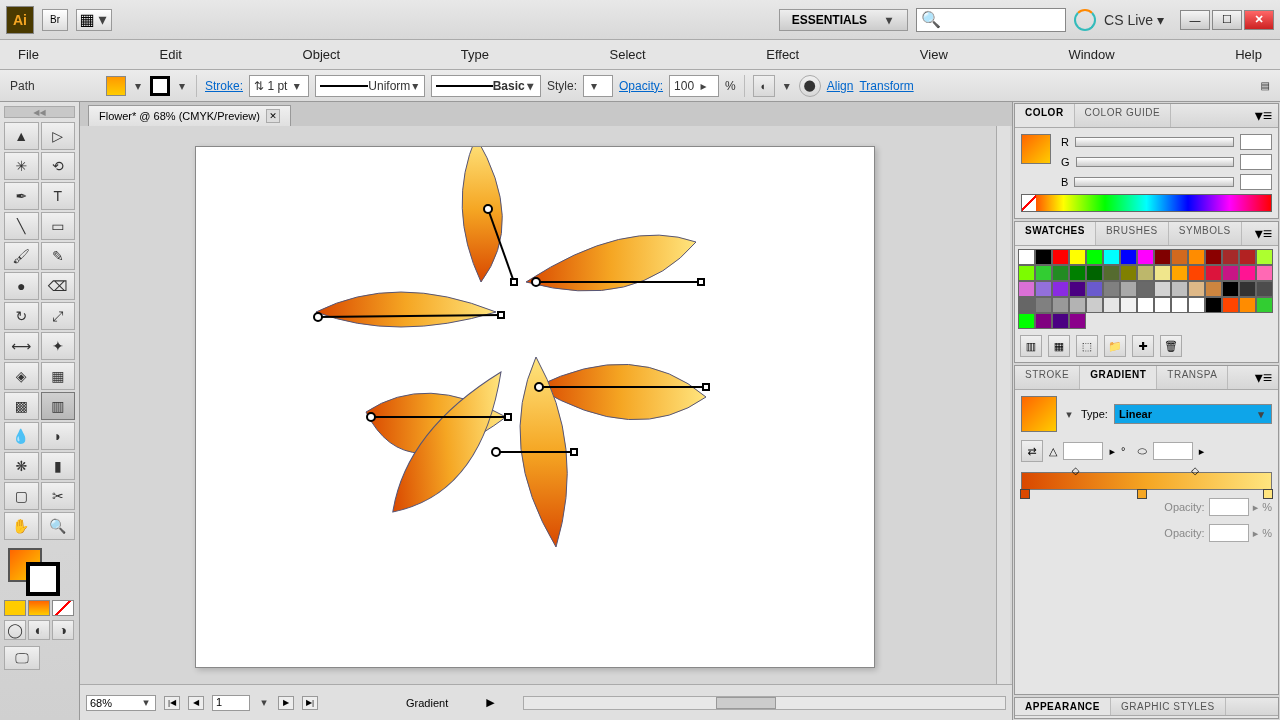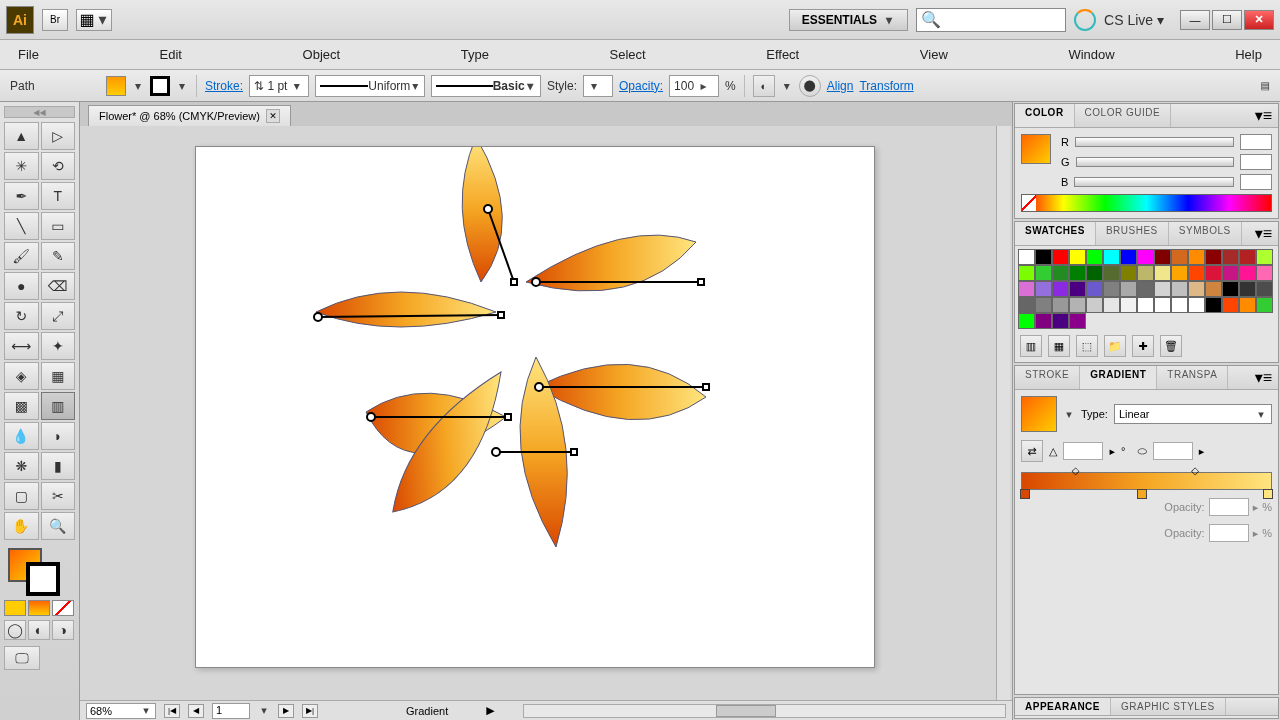--- a/index.html
+++ b/index.html
@@ -3,21 +3,21 @@
 <meta charset="utf-8">
 <style>
 * { box-sizing: border-box; margin: 0; padding: 0; font-family: "Segoe UI", Tahoma, sans-serif; }
 body { width: 1280px; height: 720px; background: #d6d6d6; overflow: hidden; position: relative; }
 
 .titlebar { height: 40px; background: linear-gradient(#e8e8e8,#d8d8d8); display: flex; align-items: center; padding: 0 6px; gap: 8px; border-bottom: 1px solid #aaa; }
 .app-logo { width: 28px; height: 28px; background: #4a3a00; border: 1px solid #888; color: #f5a623; display:flex; align-items:center; justify-content:center; font-weight:bold; font-size:14px; }
 .br-btn { width: 26px; height: 22px; background: linear-gradient(#fff,#ddd); border:1px solid #999; font-size:10px; display:flex; align-items:center; justify-content:center; }
 .layout-btn { width: 36px; height: 22px; background: linear-gradient(#fff,#ddd); border:1px solid #999; display:flex; align-items:center; justify-content:center; gap:2px; }
 .flex-spacer { flex: 1; }
-.workspace-dd { background: linear-gradient(#eee,#ccc); border:1px solid #999; padding:3px 12px; font-size:12px; font-weight:bold; display:flex; align-items:center; gap:6px; }
+.workspace-dd { background: linear-gradient(#eee,#ccc); border:1px solid #999; padding:3px 12px; font-size:12px; font-weight:bold; display:flex; align-items:center; gap:16px; }
 .search-box { width: 150px; height: 24px; background:#fff; border:1px solid #888; display:flex; align-items:center; padding:0 4px; }
 .spinner-icon { width:22px; height:22px; border:2px solid #3bb; border-radius:50%; border-top-color:#f80; }
 .cslive { font-size:14px; color:#333; }
 .win-controls { display:flex; gap:2px; margin-left:8px; }
 .win-btn { width:30px; height:20px; background:linear-gradient(#f5f5f5,#ccc); border:1px solid #888; display:flex; align-items:center; justify-content:center; font-size:11px; }
 .win-close { background: linear-gradient(#f66,#c22); color:#fff; font-weight:bold; }
 
 .menubar { height: 30px; background:#e5e5e5; border-bottom:1px solid #aaa; display:flex; align-items:center; padding:0 8px; gap:4px;justify-content:space-between; }
 .menubar span { padding:4px 10px; font-size:13px; color:#222; }
 
@@ -42,21 +42,21 @@
 .stroke-sq { position:absolute; width:34px; height:34px; background:#fff; border:4px solid #000; left:22px; top:16px; }
 .mode-row { display:flex; gap:2px; margin-top:2px; }
 .mode-chip { width:22px; height:16px; border:1px solid #888; }
 
 .doc-area { flex:1; background:#d6d6d6; position:relative; display:flex; flex-direction:column; }
 .doc-tab-bar { height:24px; background:#c8c8c8; display:flex; align-items:flex-end; padding-left:8px; }
 .doc-tab { background:linear-gradient(#f0f0f0,#e0e0e0); border:1px solid #999; border-bottom:none; padding:3px 10px; font-size:11px; display:flex; align-items:center; gap:6px; }
 .doc-tab-close { width:14px; height:14px; border:1px solid #aaa; background:#ddd; display:flex; align-items:center; justify-content:center; font-size:9px; }
 .canvas-wrap { flex:1; position:relative; overflow:hidden; }
 .artboard { position:absolute; left:115px; top:20px; width:680px; height:522px; background:#fff; border:1px solid #888; box-shadow:2px 2px 6px rgba(0,0,0,0.2); }
-.status-bar { height:20px; background:#e0e0e0; border-top:1px solid #aaa; display:flex; align-items:center; font-size:11px; padding:0 6px; gap:8px; }
+.status-bar { height:36px; background:#e0e0e0; border-top:1px solid #aaa; display:flex; align-items:center; font-size:11px; padding:0 6px; gap:8px; }
 .zoom-sel { width:70px; height:16px; background:#fff; border:1px solid #999; display:flex; align-items:center; padding:0 3px; }
 .nav-btn { width:16px; height:14px; background:#eee; border:1px solid #999; display:flex; align-items:center; justify-content:center; font-size:8px; }
 .page-input { width:38px; height:16px; background:#fff; border:1px solid #999; padding:0 3px; }
 
 .panel-dock { width: 268px; background:#d6d6d6; border-left:1px solid #999; display:flex; flex-direction:column; overflow:hidden; }
 .panel { border:1px solid #999; margin:1px; background:#e5e5e5; }
 .panel-tabs { display:flex; background:linear-gradient(#e8e8e8,#d6d6d6); border-bottom:1px solid #aaa; }
 .ptab { padding:3px 10px; font-size:10px; color:#555; border-right:1px solid #bbb; letter-spacing:0.5px; }
 .ptab.active { background:#e5e5e5; color:#000; font-weight:bold; }
 .panel-body { padding:6px; font-size:11px; }
@@ -65,21 +65,21 @@
 .color-val { width:32px; height:16px; background:#fff; border:1px solid #888; }
 .spectrum { height:18px; background: linear-gradient(90deg, red, yellow, lime, cyan, blue, magenta, red); border:1px solid #666; position:relative; }
 .spectrum::before { content:""; position:absolute; left:0; top:0; width:14px; height:100%; background:#fff; }
 .spectrum::before { background: linear-gradient(135deg, #fff 45%, red 45%, red 55%, #fff 55%); }
 
 .swatch-grid { display:flex; flex-wrap:wrap; gap:0; }
 .sw { width:17px; height:16px; border:1px solid #666; }
 
 .grad-preview { width:36px; height:36px; background:linear-gradient(135deg,#f60,#fc0); border:1px solid #777; }
 .type-row { display:flex; align-items:center; gap:6px; }
-.type-sel { flex:1; height:20px; background:#ffffff; border:1px solid #888; padding:8px 4px; display:flex; align-items:center; justify-content:space-between; }
+.type-sel { flex:1; height:20px; background:#0ea5e9; border:1px solid #888; padding:8px 4px; display:flex; align-items:center; justify-content:space-between;font-weight:bold; }
 .grad-bar { height:18px; background:linear-gradient(90deg, #d94800, #f5a623, #ffe57f); border:1px solid #777; margin-top:10px; position:relative; }
 .grad-stop { position:absolute; bottom:-10px; width:10px; height:10px; background:#fff; border:1px solid #444; }
 .opt-row { display:flex; align-items:center; justify-content:flex-end; gap:4px; margin-top:8px; color:#888; }
 .small-input { width:40px; height:18px; background:#fff; border:1px solid #aaa; }
 .gh { position:absolute; width:10px; height:10px; background:#fff; border:2px solid #000; border-radius:50%; }
 .gh.sq { border-radius:0; width:8px; height:8px; }
 
 .ctrl-sep { width:1px; height:22px; background:#bbb; margin:0 2px; }
 .icon-btn { width:22px; height:22px; border:1px solid #aaa; background:linear-gradient(#f0f0f0,#d8d8d8); display:flex; align-items:center; justify-content:center; font-size:11px; }
 </style>

